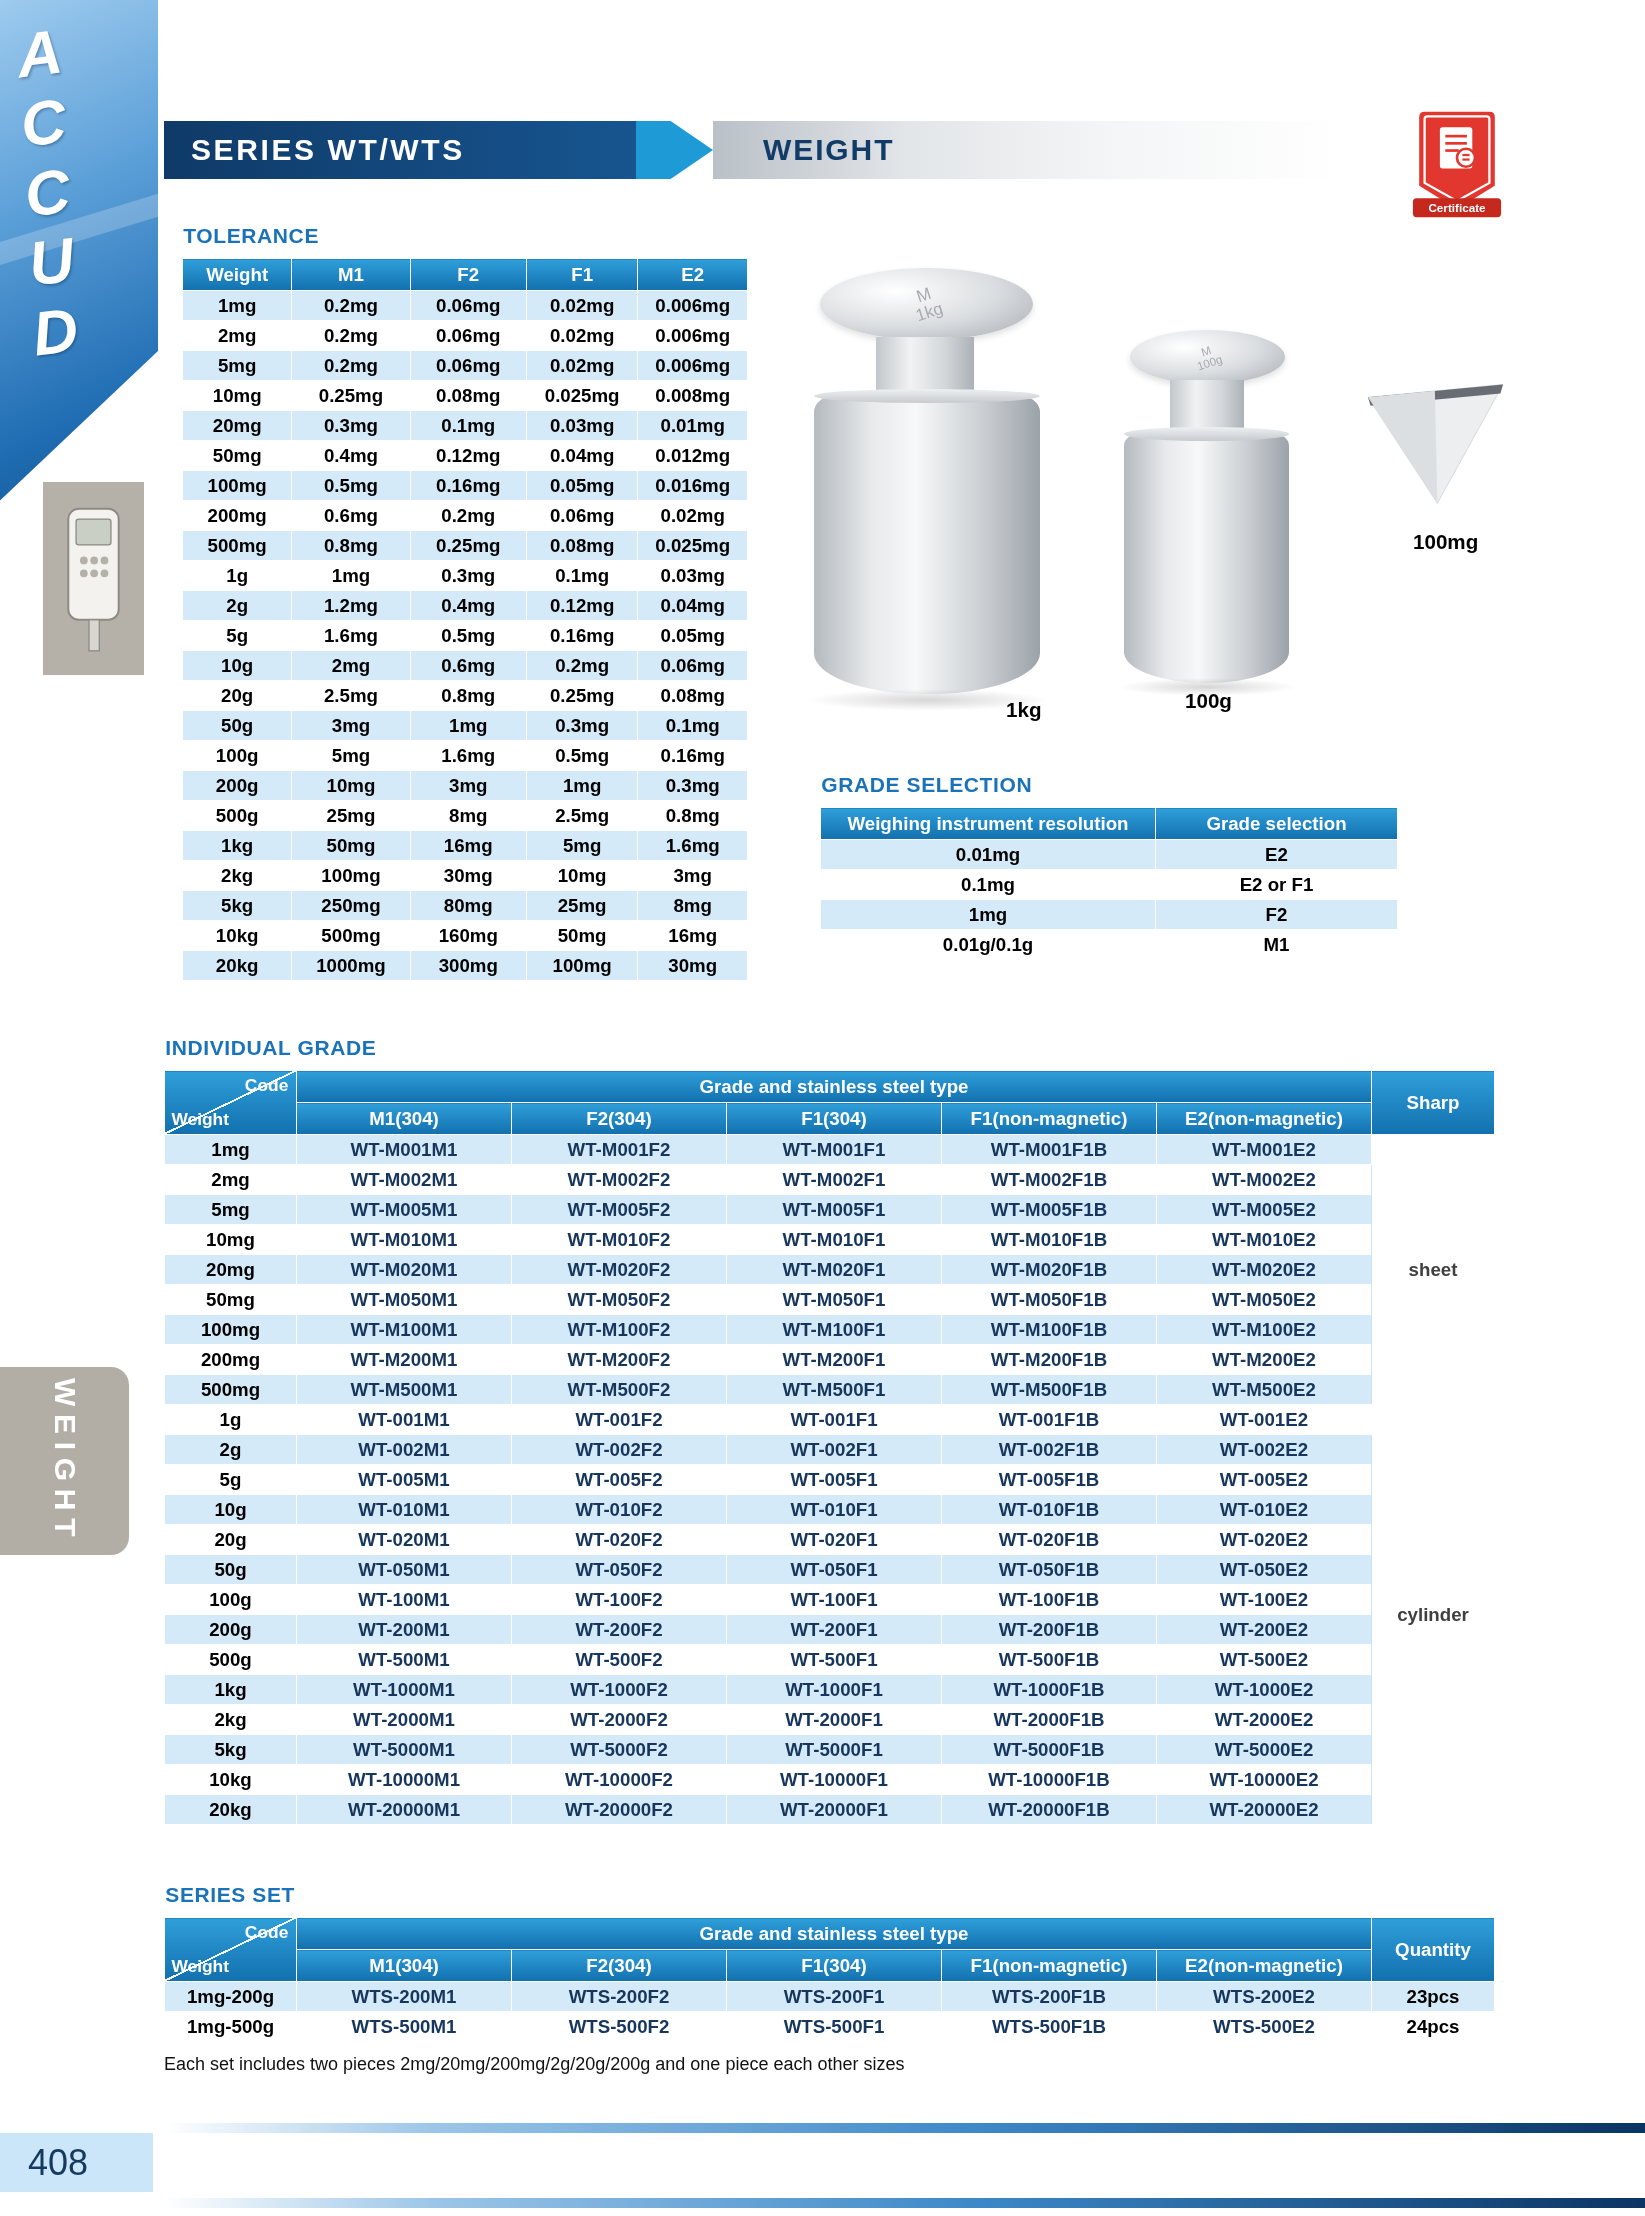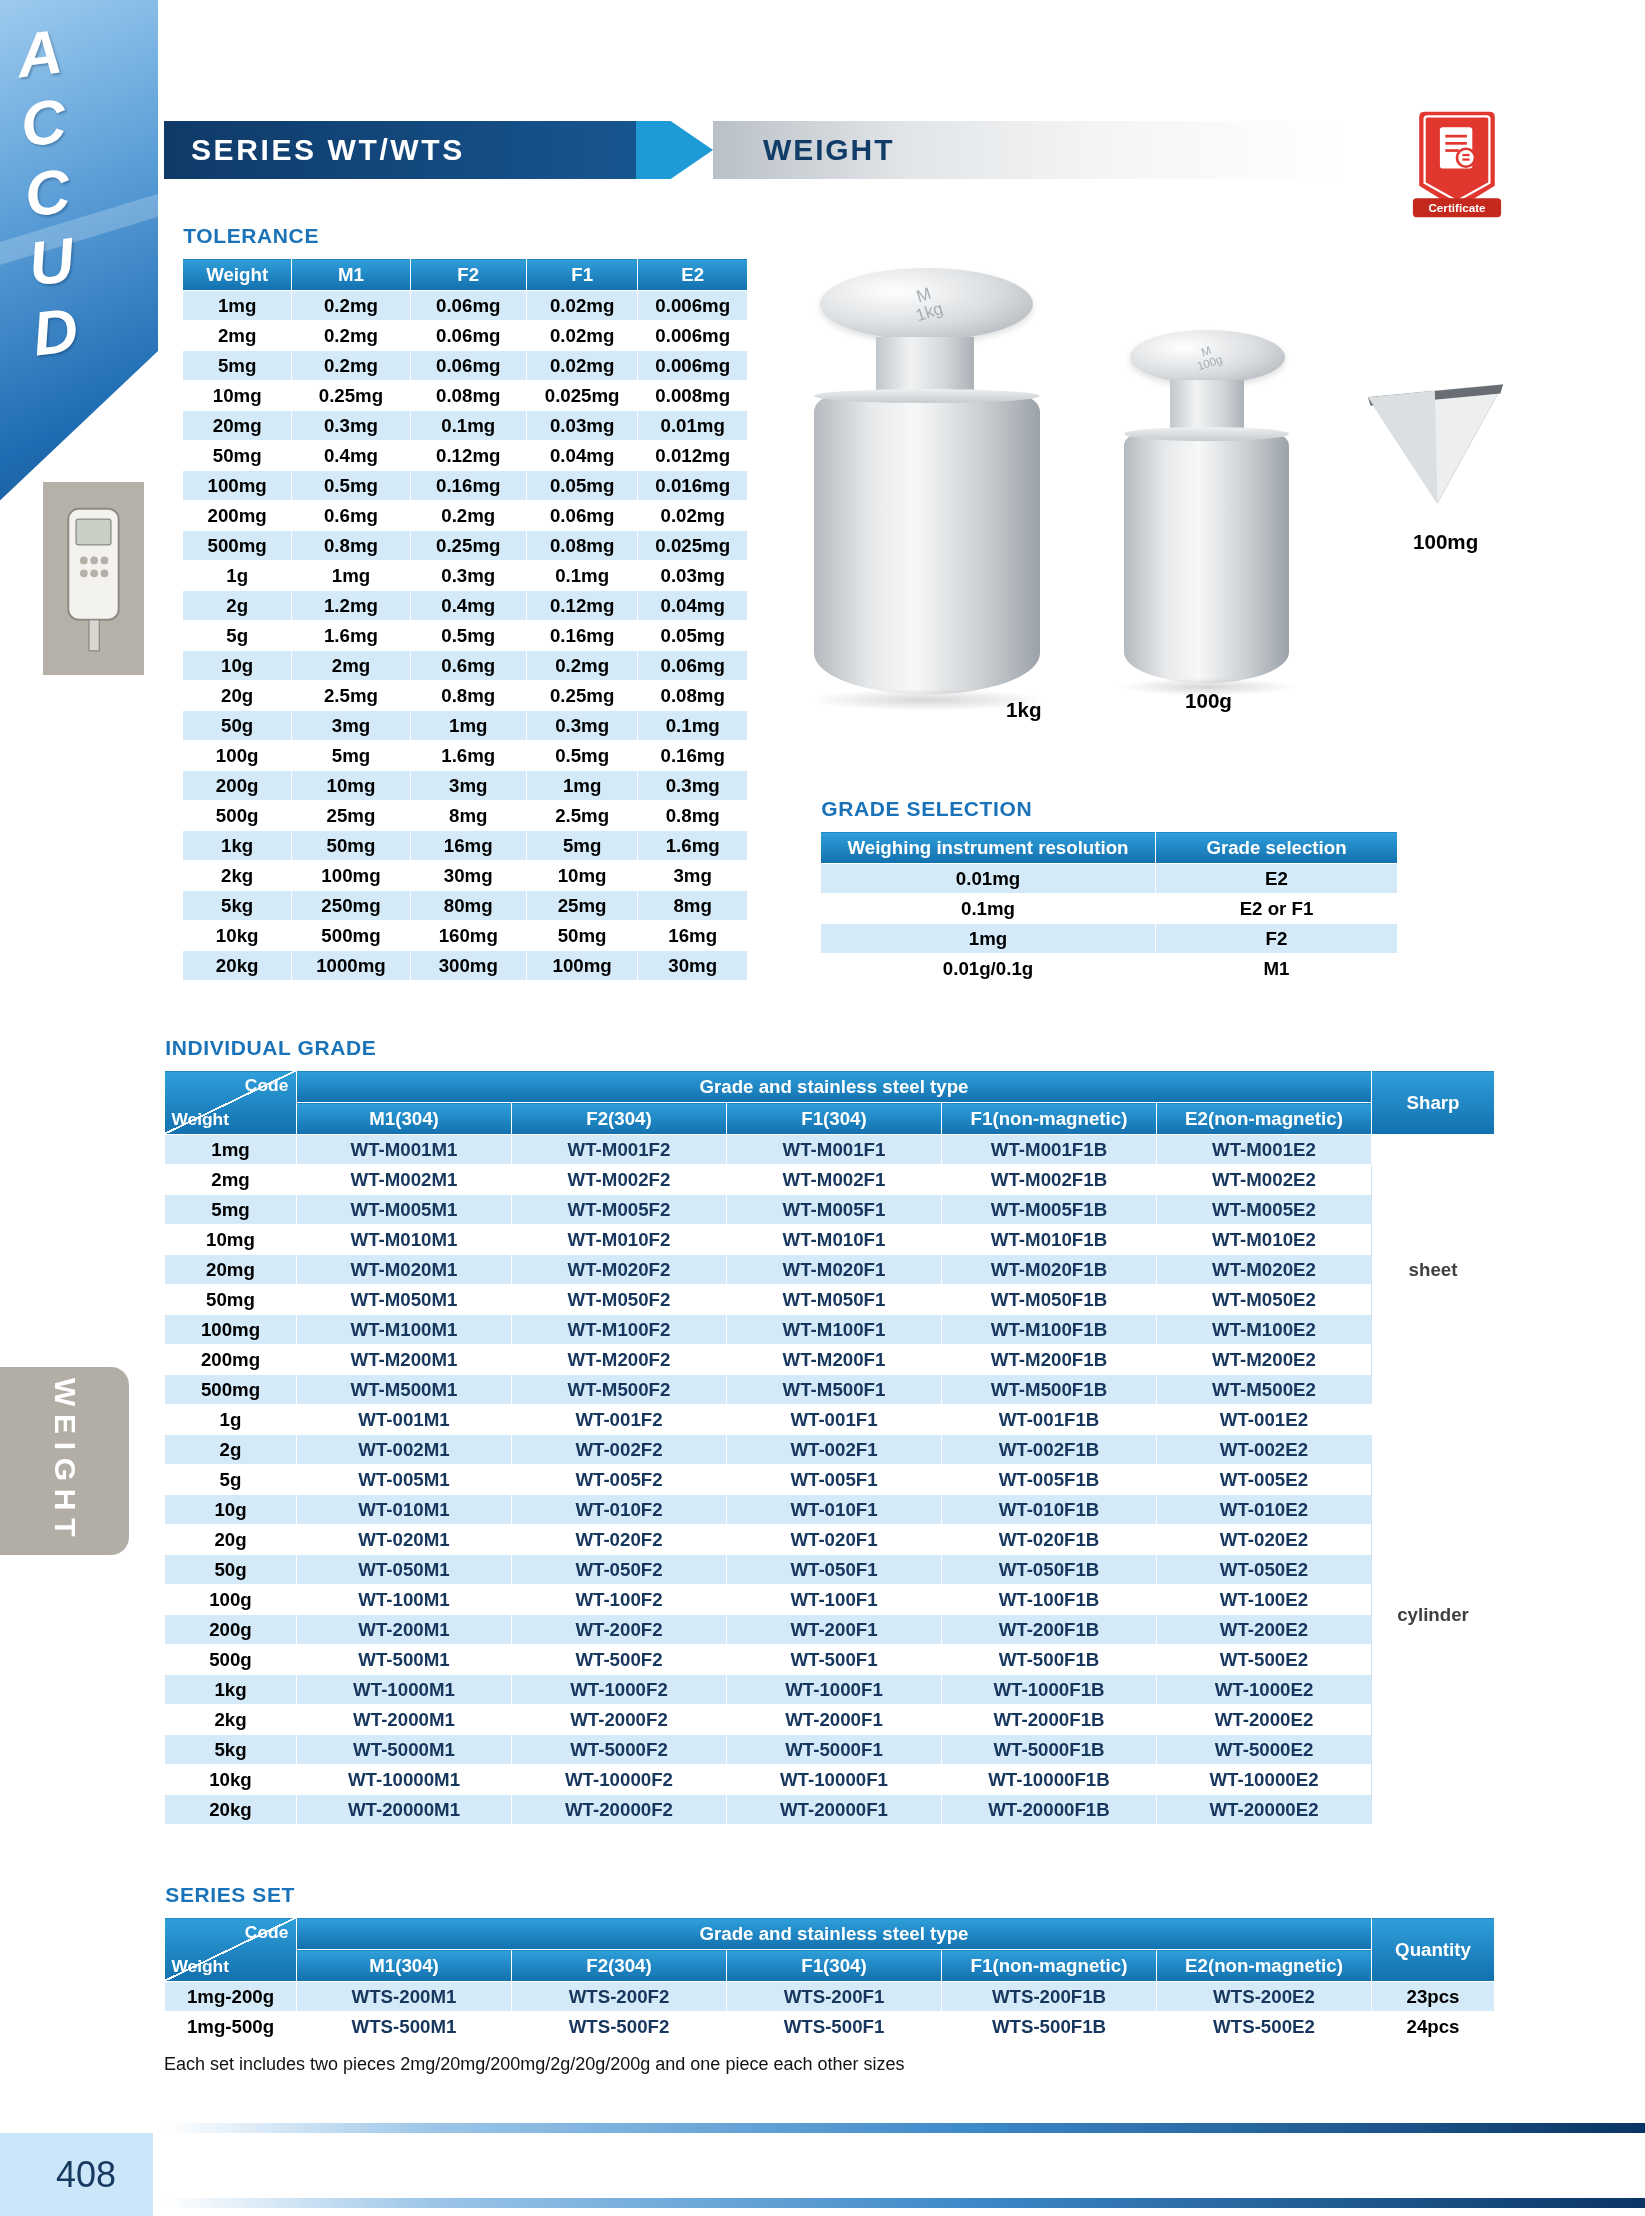--- a/index.html
+++ b/index.html
@@ -13,22 +13,22 @@
   .side-blue::after{content:'';position:absolute;left:-39px;top:213px;width:271px;height:22px;
     background:rgba(255,255,255,.22);transform:rotate(-17deg);}
   .accud{position:absolute;left:34px;top:18px;display:flex;flex-direction:column;
     color:#fff;font-style:italic;font-weight:bold;font-size:62px;line-height:1.12;
     transform:rotate(-7deg);text-shadow:1.3px 1.9px 2.6px rgba(0,40,80,.35);}
   .side-gray{position:absolute;left:43px;top:482px;width:101px;height:193px;background:#b5b1a9;
     display:flex;align-items:center;justify-content:center;}
   .side-tab{position:absolute;left:0;top:1367px;width:129px;height:188px;background:#b3aea5;
     border-radius:0 18px 18px 0;display:flex;align-items:center;justify-content:center;}
   .side-tab span{writing-mode:vertical-rl;color:#fff;font-weight:bold;font-size:30px;letter-spacing:7.7px;}
-  .page-num{position:absolute;left:0;top:2133px;width:153px;height:83px;background:#cbe6f8;
-    display:flex;align-items:center;padding-left:56px;box-sizing:border-box;
+  .page-num{position:absolute;left:0;top:2133px;width:153px;height:59px;background:#cbe6f8;
+    display:flex;align-items:center;padding-left:28px;box-sizing:border-box;
     font-size:36px;color:#16395f;}
 
   
   .banner{position:absolute;left:164px;top:121px;width:1232px;height:58px;display:flex;}
   .banner-dark{width:445px;background:linear-gradient(90deg,#0f3a68,#175590);
     display:flex;align-items:center;padding-left:27px;}
   .banner-dark span{color:#fff;font-weight:bold;font-size:30px;letter-spacing:2.6px;}
   .banner-arrow{width:77px;background:#1e9ad6;
     clip-path:polygon(0 0,45% 0,100% 50%,45% 100%,0 100%);}
   .banner-light{flex:1;background:linear-gradient(90deg,#b9c0c7,#e2e5e8 28%,#f4f5f6 58%,#ffffff 92%);
@@ -51,21 +51,21 @@
   td.sharp-cell{background:#fff !important;color:#404040;border-left:1.3px solid #cfe4f2;}
   th.corner{position:relative;padding:0;}
   th.corner::after{content:'';position:absolute;inset:0;
     background:linear-gradient(to bottom right,transparent calc(50% - 1.3px),
       rgba(255,255,255,.95) calc(50% - 1.3px),rgba(255,255,255,.95) calc(50% + 0.6px),
       transparent calc(50% + 0.6px));}
   th.corner .c-top{position:absolute;top:3.9px;right:7.7px;font-size:17.4px;}
   th.corner .c-bottom{position:absolute;bottom:3.9px;left:6.4px;font-size:17.4px;}
 
   .tolerance{position:absolute;left:182px;top:224px;width:566px;}
-  .grade{position:absolute;left:820px;top:773px;width:578px;margin-top:24px;}
+  .grade{position:absolute;left:820px;top:773px;width:578px;}
   .individual{position:absolute;left:164px;top:1036px;width:1331px;}
   .weightset{position:absolute;left:164px;top:1883px;width:1331px;}
   .weightset .note{margin-top:11.6px;font-size:18px;font-weight:normal;color:#111;}
 
   
   .photos{position:absolute;left:793px;top:245px;width:774px;height:503px;}
   .cap,.neck,.wbody,.shadow{position:absolute;}
   .cap{border-radius:50%;
     background:radial-gradient(ellipse at 35% 32%,#ffffff,#dadde0 52%,#b8bdc2 82%,#e0e2e4);
     box-shadow:0 3.2px 6.4px rgba(0,0,0,.12);display:flex;align-items:center;justify-content:center;}

